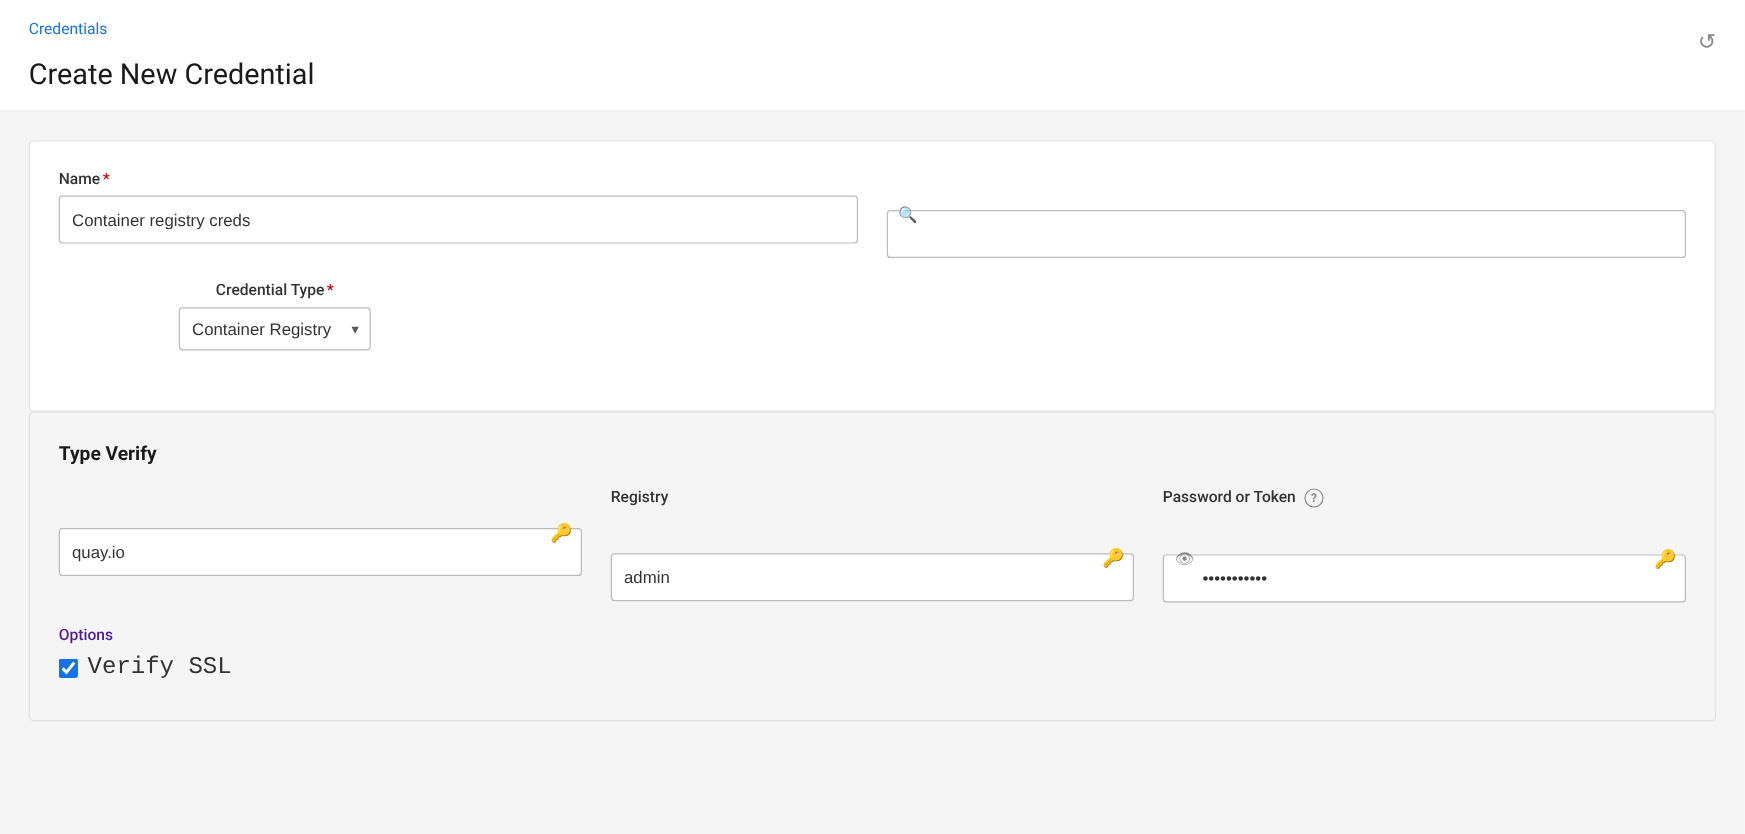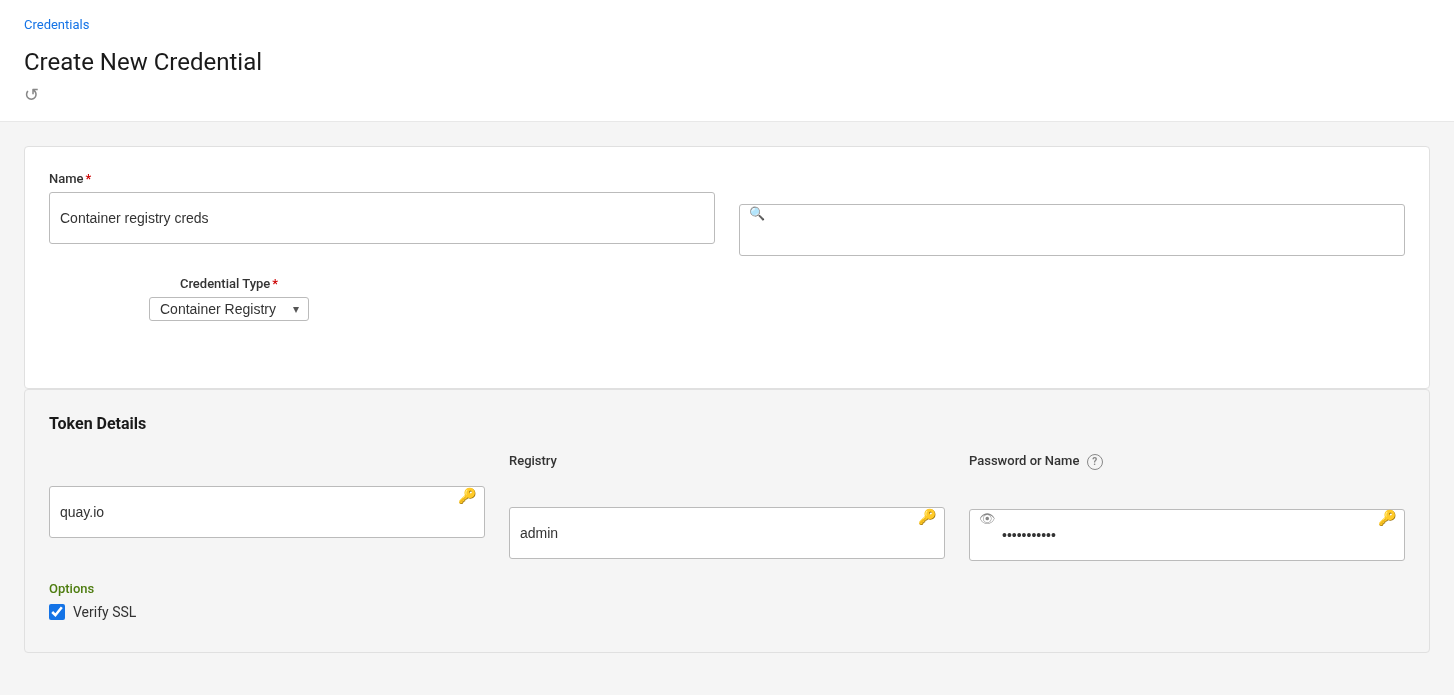--- a/index.html
+++ b/index.html
@@ -10,21 +10,20 @@
       color: #333;
     }
 
     .header {
       padding: 16px 24px 16px 24px;
       background: #fff;
       border-bottom: 1px solid #e8e8e8;
       display: flex;
       align-items: flex-start;
       justify-content: space-between;
-      flex-direction: column;
     }
     .breadcrumb-link {
       color: #1473e6;
       font-size: 13px;
       cursor: pointer;
       text-decoration: none;
     }
     .page-title {
       font-size: 24px;
       font-weight: 400;
@@ -41,21 +40,21 @@
     .content-area {
       background: #f5f5f5;
       min-height: calc(100vh - 90px);
       padding: 24px 24px 0 24px;
     }
 
     .form-card {
       background: #fff;
       border: 1px solid #e0e0e0;
       border-radius: 4px;
-      padding: 24px 24px 47px 24px;
+      padding: 24px 24px 30px 24px;
       margin-bottom: 0;
     }
 
     .form-row {
       display: flex;
       gap: 24px;
       margin-bottom: 20px;
     }
 
     .form-group {
@@ -69,21 +68,21 @@
       font-weight: 500;
       color: #333;
       margin-bottom: 6px;
     }
     .required-star {
       color: #c00;
       margin-left: 2px;
     }
 
     .form-input {
-      height: 52px;
+      height: 40px;
       border: 1px solid #bbb;
       border-radius: 3px;
       padding: 0 10px;
       font-size: 14px;
       color: #333;
       outline: none;
       background: #fff;
     }
 
     .input-with-icon {
@@ -111,21 +110,21 @@
       font-size: 15px;
     }
     .org-input {
       padding-left: 32px;
     }
 
     .select-wrapper {
       position: relative;
     }
     .form-select {
-      height: 24px;
+      height: 36px;
       border: 1px solid #bbb;
       border-radius: 3px;
       padding: 0 32px 0 10px;
       font-size: 14px;
       color: #333;
       outline: none;
       background: #fff;
       appearance: none;
       -webkit-appearance: none;
       width: 100%;
@@ -171,37 +170,38 @@
       margin-left: 4px;
       vertical-align: middle;
     }
 
     .options-section {
       margin-top: 16px;
     }
     .options-label {
       font-size: 13px;
       font-weight: 500;
-      color: #4d7c0f;
+      color: #4c1d95;
       margin-bottom: 8px;
     }
     .checkbox-row {
       display: flex;
       align-items: center;
       gap: 8px;
     }
     .checkbox-row input[type="checkbox"] {
       width: 16px;
       height: 16px;
       accent-color: #1473e6;
       cursor: pointer;
     }
     .checkbox-label {
-      font-size: 14px;
-      color: #333;
+      font-size: 20px;
+      color: #333;
+      font-family: Liberation Mono, monospace;
     }
 
     .footer-actions {
       padding: 24px;
       display: flex;
       align-items: center;
       gap: 16px;
       background: #fff;
     }
   </style>
@@ -251,42 +251,42 @@
             <option value="Cloud">Cloud</option>
             <option value="Vault">Vault</option>
           </select>
           <span class="select-arrow">▾</span>
         </div>
       </div>
     </div>
   </div>
 
   <div class="type-details-section">
-    <div class="section-title">Token Details</div>
+    <div class="section-title">Type Verify</div>
 
     <div class="form-row">
 
       <div class="form-group">
         <div class="input-with-icon">
           <input type="text" class="form-input" value="quay.io" style="">
           <span class="input-icon">🔑</span>
         </div>
       </div>
 
       <div class="form-group">
         <label class="form-label">Registry</label>
         <div class="input-with-icon">
           <input type="text" class="form-input" value="admin" style="">
           <span class="input-icon">🔑</span>
         </div>
       </div>
 
       <div class="form-group">
         <label class="form-label">
-          <span>Password or Name</span>
+          <span>Password or Token</span>
           <span class="help-icon">?</span>
         </label>
         <div class="input-with-icon">
           <span style="position:absolute; left:10px; color:#888; font-size:13px; cursor:pointer;">👁</span>
           <input type="password" class="form-input" value="password123" style="padding-left: 32px;">
           <span class="input-icon">🔑</span>
         </div>
       </div>
     </div>
 

